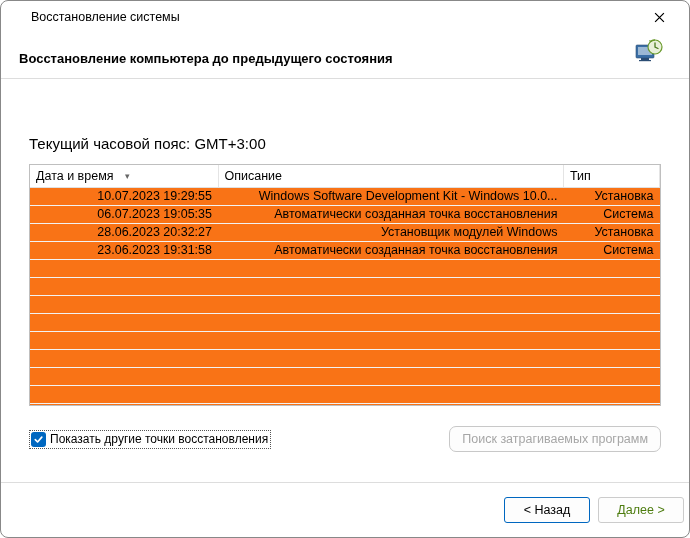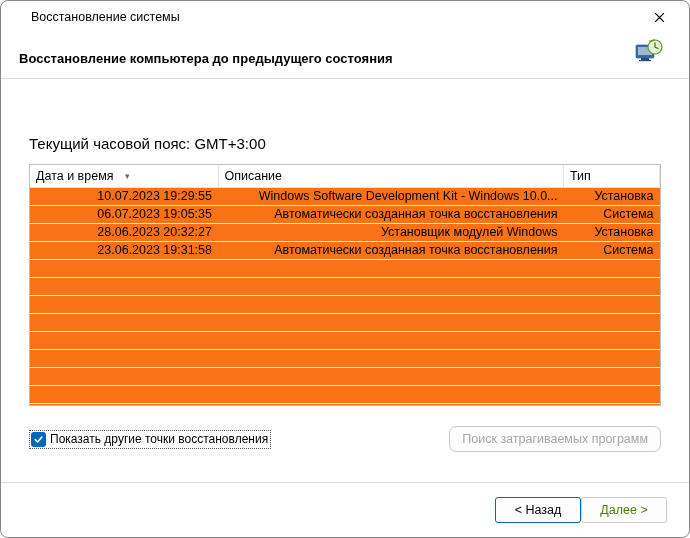--- a/index.html
+++ b/index.html
@@ -99,23 +99,24 @@
     border-radius: 7px;
     background: #fdfdfd;
     color: #a6a6a6;
     padding: 5px 12px;
     font-size: 12.5px;
   }
   .footer {
     position: absolute;
     left: 0; right: 0; bottom: 0;
     border-top: 1px solid #ddd;
-    padding: 14px 22px;
+    padding: 14px 5px;
     display: flex;
     justify-content: flex-end;
+    gap: 8px;
   }
   .btn {
     min-width: 86px;
     border: 1px solid #ccc;
     border-radius: 3px;
     background: #fdfdfd;
     padding: 5px 14px;
     font-size: 12.5px;
     text-align: center;
   }

